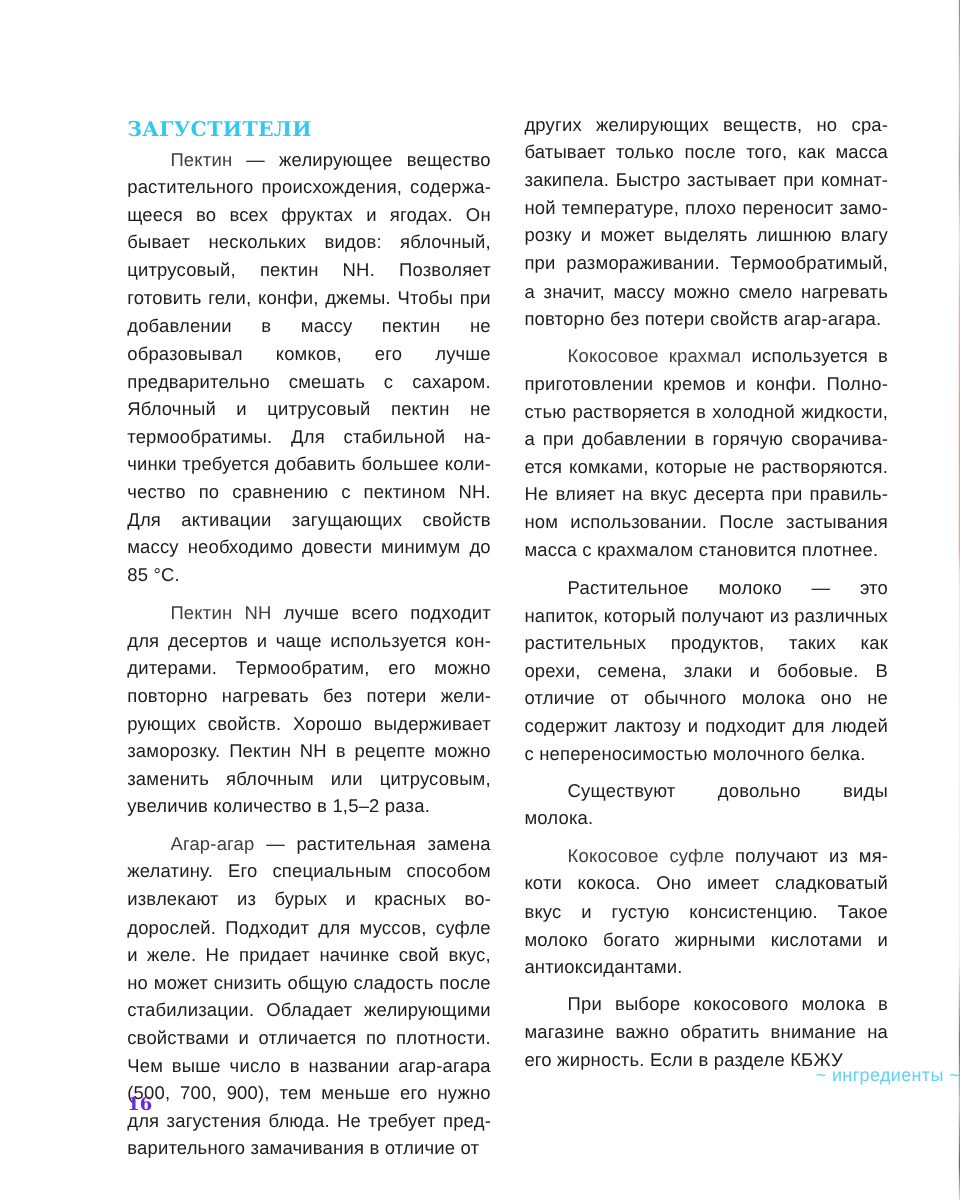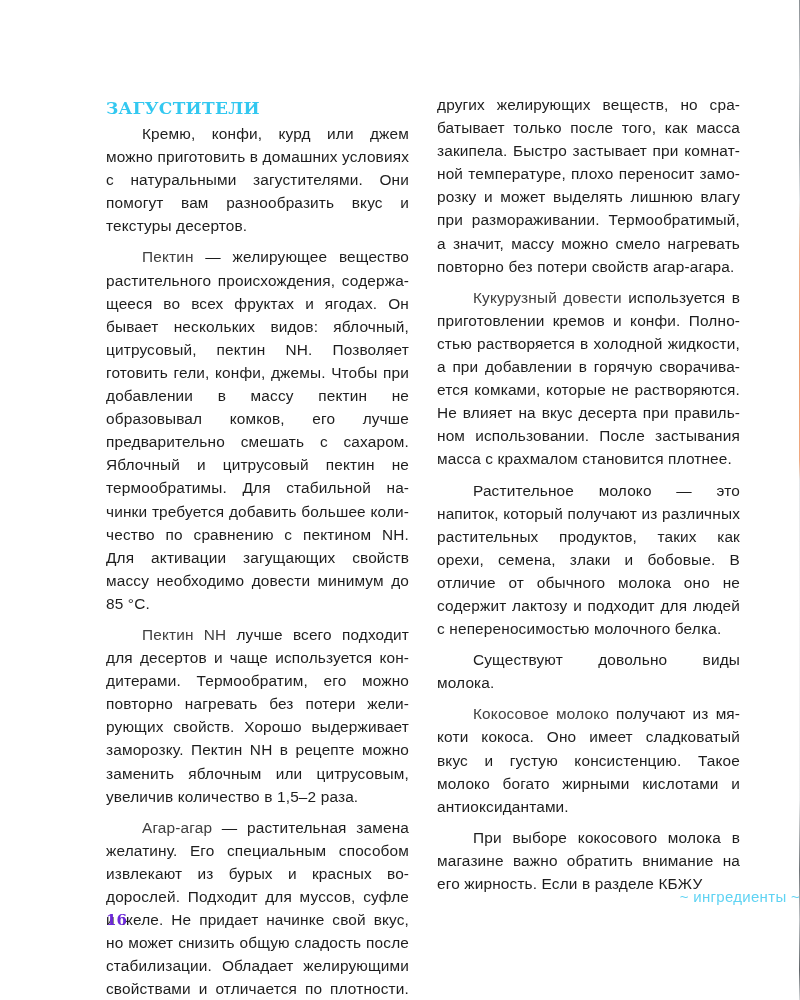--- a/index.html
+++ b/index.html
@@ -86,32 +86,31 @@
         #f2f3f4 60%, #eceeef 80%, #6f7478 87%, #c0c4c7 92%, #5f6468 97%, #d8dbdd 100%);
     }
   </style>
 </head>
 <body>
 
 <div class="page">
 
   <div class="column col-left">
     <div class="heading">ЗАГУСТИТЕЛИ</div>
-    <p>Кремю, конфи, курд или джем можно приготовить в домашних условиях с на­туральными загустителями. Они помогут вам разнообразить вкус и текстуры де­сертов.</p>
     <p><span class="accent">Пектин</span><span> — желирующее вещество растительного происхождения, содержа­щееся во всех фруктах и ягодах. Он быва­ет нескольких видов: яблочный, цитрусо­вый, пектин NH. Позволяет готовить гели, конфи, джемы. Чтобы при добавлении в массу пектин не образовывал комков, его лучше предварительно смешать с са­харом. Яблочный и цитрусовый пектин не термообратимы. Для стабильной на­чинки требуется добавить большее коли­чество по сравнению с пектином NH. Для активации загущающих свойств массу необходимо довести минимум до 85 °С.</span></p>
     <p><span class="accent">Пектин NH</span><span> лучше всего подходит для десертов и чаще используется кон­дитерами. Термообратим, его можно повторно нагревать без потери жели­рующих свойств. Хорошо выдерживает заморозку. Пектин NH в рецепте можно заменить яблочным или цитрусовым, уве­личив количество в 1,5–2 раза.</span></p>
     <p><span class="accent">Агар-агар</span><span> — растительная заме­на желатину. Его специальным спосо­бом извлекают из бурых и красных во­дорослей. Подходит для муссов, суфле и желе. Не придает начинке свой вкус, но может снизить общую сладость после стабилизации. Обладает желирующими свойствами и отличается по плотности. Чем выше число в названии агар-агара (500, 700, 900), тем меньше его нужно для загустения блюда. Не требует пред­варительного замачивания в отличие от</span></p>
   </div>
 
   <div class="column col-right">
     <p class="no-indent">других желирующих веществ, но сра­батывает только после того, как масса закипела. Быстро застывает при комнат­ной температуре, плохо переносит замо­розку и может выделять лишнюю влагу при размораживании. Термообратимый, а значит, массу можно смело нагревать повторно без потери свойств агар-агара.</p>
-    <p><span class="accent">Кукурузный довести</span><span> используется в приготовлении кремов и конфи. Полно­стью растворяется в холодной жидкости, а при добавлении в горячую сворачива­ется комками, которые не растворяются. Не влияет на вкус десерта при правиль­ном использовании. После застывания масса с крахмалом становится плотнее.</span></p>
+    <p><span class="accent">Кокосовое крахмал</span><span> используется в приготовлении кремов и конфи. Полно­стью растворяется в холодной жидкости, а при добавлении в горячую сворачива­ется комками, которые не растворяются. Не влияет на вкус десерта при правиль­ном использовании. После застывания масса с крахмалом становится плотнее.</span></p>
     <p>Растительное молоко — это напиток, который получают из различных рас­тительных продуктов, таких как орехи, семена, злаки и бобовые. В отличие от обычного молока оно не содержит лак­тозу и подходит для людей с неперено­симостью молочного белка.</p>
     <p>Существуют довольно виды молока.</p>
-    <p><span class="accent">Кокосовое молоко</span><span> получают из мя­коти кокоса. Оно имеет сладковатый вкус и густую консистенцию. Такое молоко богато жирными кислотами и антиокси­дантами.</span></p>
+    <p><span class="accent">Кокосовое суфле</span><span> получают из мя­коти кокоса. Оно имеет сладковатый вкус и густую консистенцию. Такое молоко богато жирными кислотами и антиокси­дантами.</span></p>
     <p>При выборе кокосового молока в магазине важно обратить внимание на его жирность. Если в разделе КБЖУ</p>
   </div>
 
   <div class="footer-page">16</div>
   <div class="footer-section">~ ингредиенты ~</div>
 
   <div class="edge-strip"></div>
 </div>
 
 </body></html>

